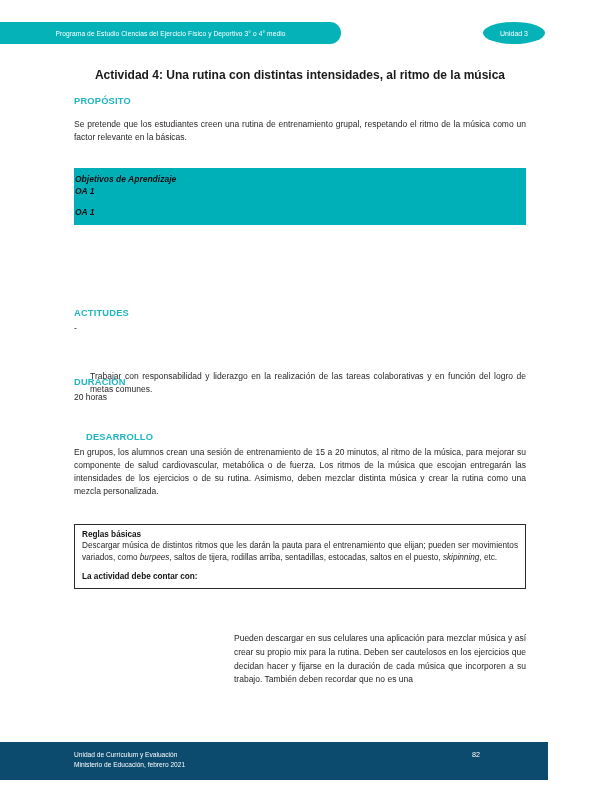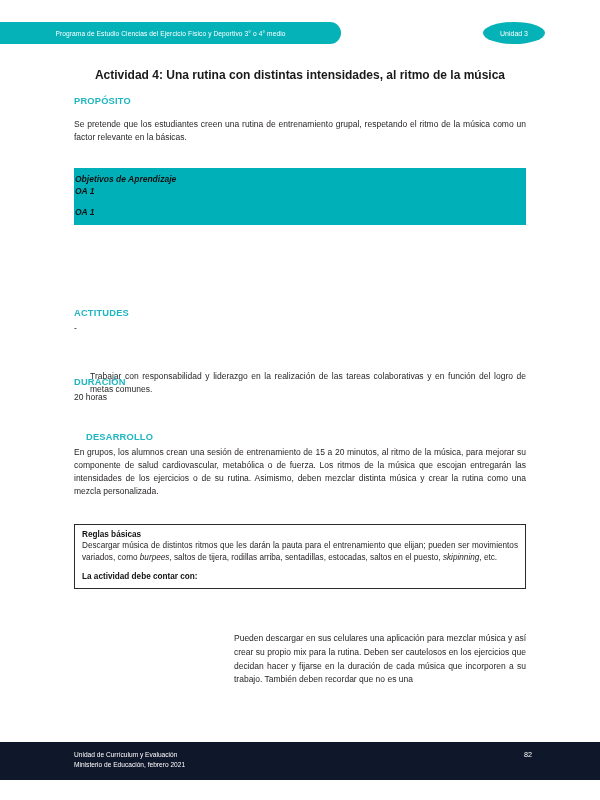--- a/index.html
+++ b/index.html
@@ -226,23 +226,23 @@
     font-size: 6.8px;
     line-height: 1.55;
     color: #231f20;
   }
 
   
   .footer-bar {
     position: absolute;
     left: 0;
     top: 742px;
-    width: 600px;
+    width: 548px;
     height: 38px;
-    background: #0f172a;
+    background: #0c4a6e;
   }
   .footer-left {
     position: absolute;
     left: 74px;
     top: 8px;
     color: #ffffff;
     font-size: 6.6px;
     line-height: 1.52;
   }
   .footer-page {

